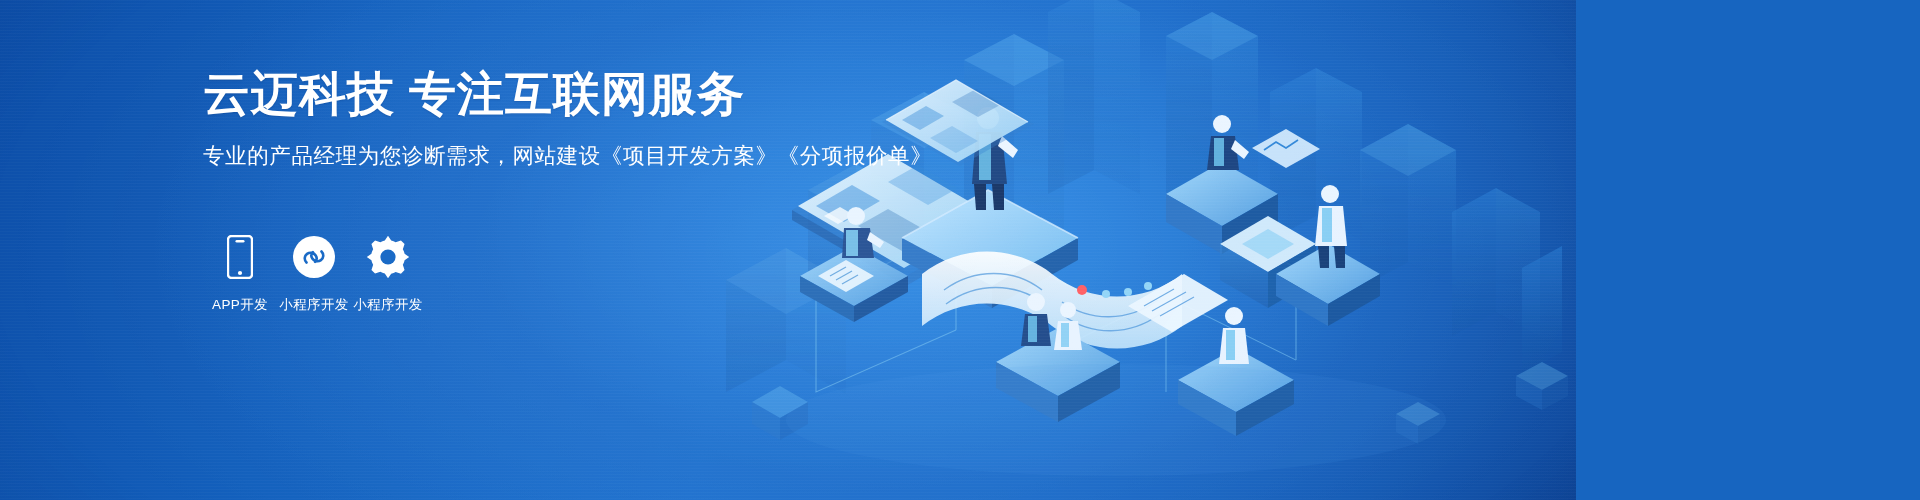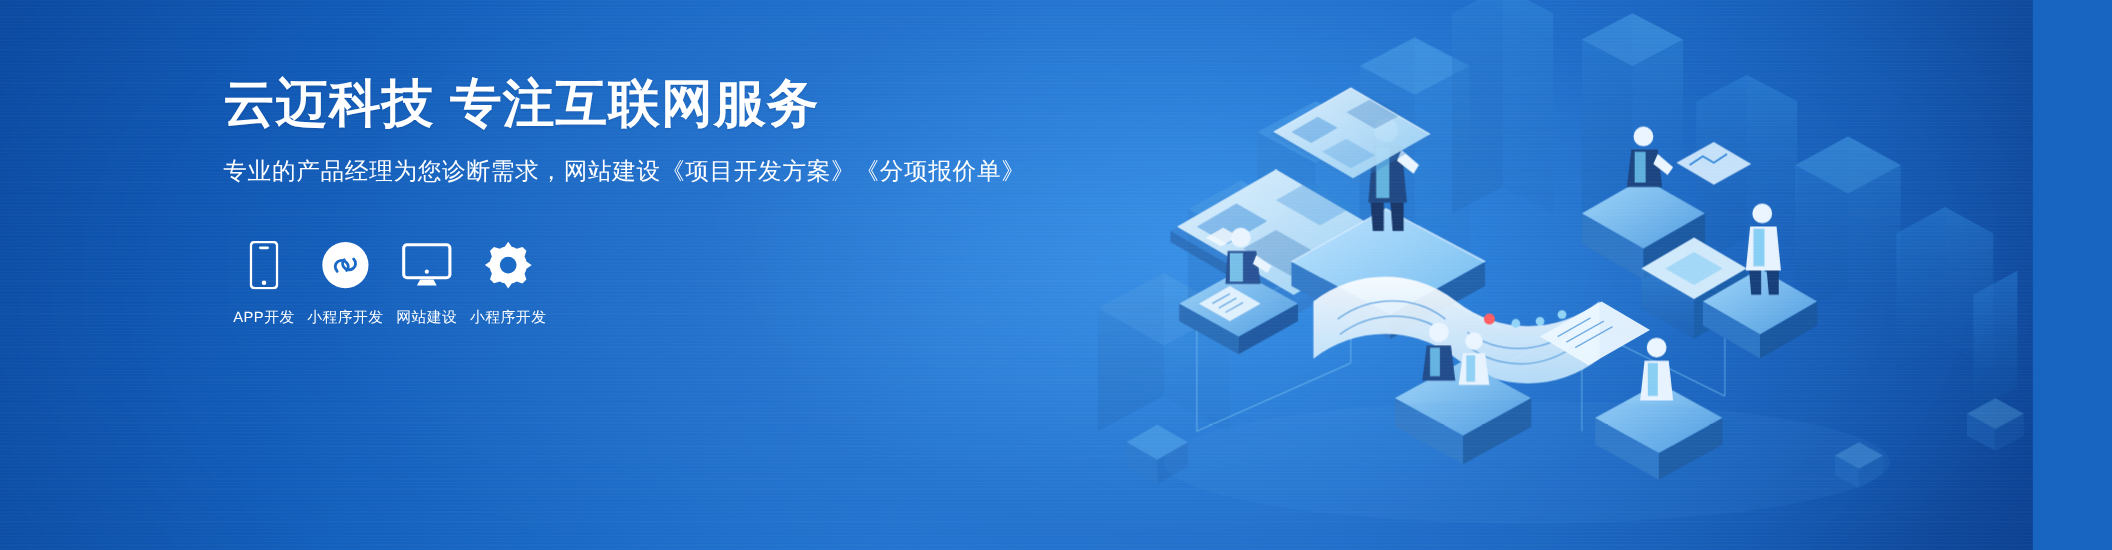--- a/index.html
+++ b/index.html
@@ -2,21 +2,21 @@
 <html><head>
 <meta charset="utf-8">
 <style>
   html,body{margin:0;padding:0;}
   body{
     width:1920px;height:500px;overflow:hidden;
     font-family:"Liberation Sans","DejaVu Sans",sans-serif;
     background:#1765c0;
   }
   .banner{
-    position:relative;width:1848px;height:500px;overflow:hidden;
+    position:relative;width:1576px;height:500px;overflow:hidden;
     background:
       radial-gradient(1100px 620px at 60% 46%, rgba(45,140,232,0.95) 0%, rgba(30,110,205,0.55) 42%, rgba(18,80,170,0.0) 72%),
       linear-gradient(105deg,#0d4ea8 0%,#1360bd 22%,#1c72cf 48%,#1a6ac6 68%,#1356ae 86%,#0e4496 100%);
   }
   
   .scan{
     position:absolute;inset:0;
     background:repeating-linear-gradient(to bottom,rgba(255,255,255,0.022) 0px,rgba(255,255,255,0.022) 1px,rgba(0,0,0,0) 1px,rgba(0,0,0,0) 3px);
     pointer-events:none;
   }
@@ -34,21 +34,21 @@
     text-shadow:0 1px 2px rgba(0,30,80,0.18);
   }
   .sub{margin-top:19px;}
   .sub-line{
     font-size:21.5px;line-height:33px;color:#ffffff;letter-spacing:0.6px;
     white-space:nowrap;font-weight:normal;
   }
 
   
   .services{
-    position:absolute;left:203px;top:216px;display:flex;align-items:flex-end;
+    position:absolute;left:203px;top:232px;display:flex;align-items:flex-end;
   }
   .service{
     width:74px;display:flex;flex-direction:column;align-items:center;
     margin-right:0px;
   }
   .service + .service{margin-left:0px;}
   .svc-icon{
     height:50px;display:flex;align-items:center;justify-content:center;
     margin-bottom:14px;
   }
@@ -342,30 +342,20 @@
         <svg width="44" height="44" viewBox="0 0 44 44" xmlns="http://www.w3.org/2000/svg">
           <circle cx="22" cy="22" r="21" fill="#ffffff"></circle>
           <path d="M14.5 27.5c-2.6-2.6-2.2-6.6 0.6-8.6 2.9-2.1 6.8-1.2 8.6 1.6 1.3 2 1.1 4.7-0.6 6.3" fill="none" stroke="#1a6ac6" stroke-width="2.6" stroke-linecap="round"></path>
           <path d="M29.5 16.5c2.6 2.6 2.2 6.6-0.6 8.6-2.9 2.1-6.8 1.2-8.6-1.6-1.3-2-1.1-4.7 0.6-6.3" fill="none" stroke="#1a6ac6" stroke-width="2.6" stroke-linecap="round"></path>
         </svg>
       </div>
       <div class="svc-label">小程序开发</div>
     </div>
 
 
-    <div class="service">
-      <div class="svc-icon">
-        <svg width="46" height="40" viewBox="0 0 46 40" xmlns="http://www.w3.org/2000/svg">
-          <rect x="2" y="1.5" width="42" height="30" rx="3" fill="none" stroke="#ffffff" stroke-width="2.8"></rect>
-          <circle cx="23" cy="26" r="1.9" fill="#ffffff"></circle>
-          <path d="M17 33 L29 33 L32 38.5 L14 38.5 Z" fill="#ffffff"></path>
-        </svg>
-      </div>
-      <div class="svc-label">网站建设</div>
-    </div>
 
     <div class="service">
       <div class="svc-icon">
         <svg width="44" height="44" viewBox="0 0 44 44" xmlns="http://www.w3.org/2000/svg">
           <path d="M22 0.8l3.2 4.6c1.6 .25 3.1 .88 4.45 1.75l5.3-1.7 3.6 3.6-1.7 5.3c .87 1.35 1.5 2.85 1.75 4.45l4.6 3.2-0 0.1-4.6 3.2c-.25 1.6-.88 3.1-1.75 4.45l1.7 5.3-3.6 3.6-5.3-1.7c-1.35 .87-2.85 1.5-4.45 1.75L22 43.2l-3.2-4.6c-1.6-.25-3.1-.88-4.45-1.75l-5.3 1.7-3.6-3.6 1.7-5.3c-.87-1.35-1.5-2.85-1.75-4.45L0.8 22l4.6-3.2c .25-1.6 .88-3.1 1.75-4.45l-1.7-5.3 3.6-3.6 5.3 1.7c1.35-.87 2.85-1.5 4.45-1.75z" fill="#ffffff"></path>
           <circle cx="22" cy="22" r="7.6" fill="#1a6ac6"></circle>
         </svg>
       </div>
       <div class="svc-label">小程序开发</div>
     </div>

